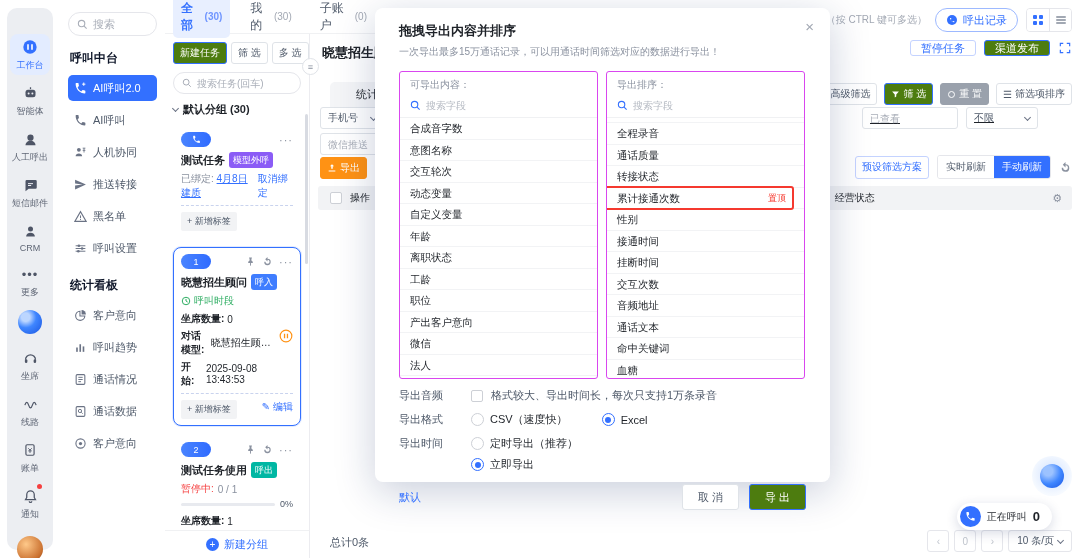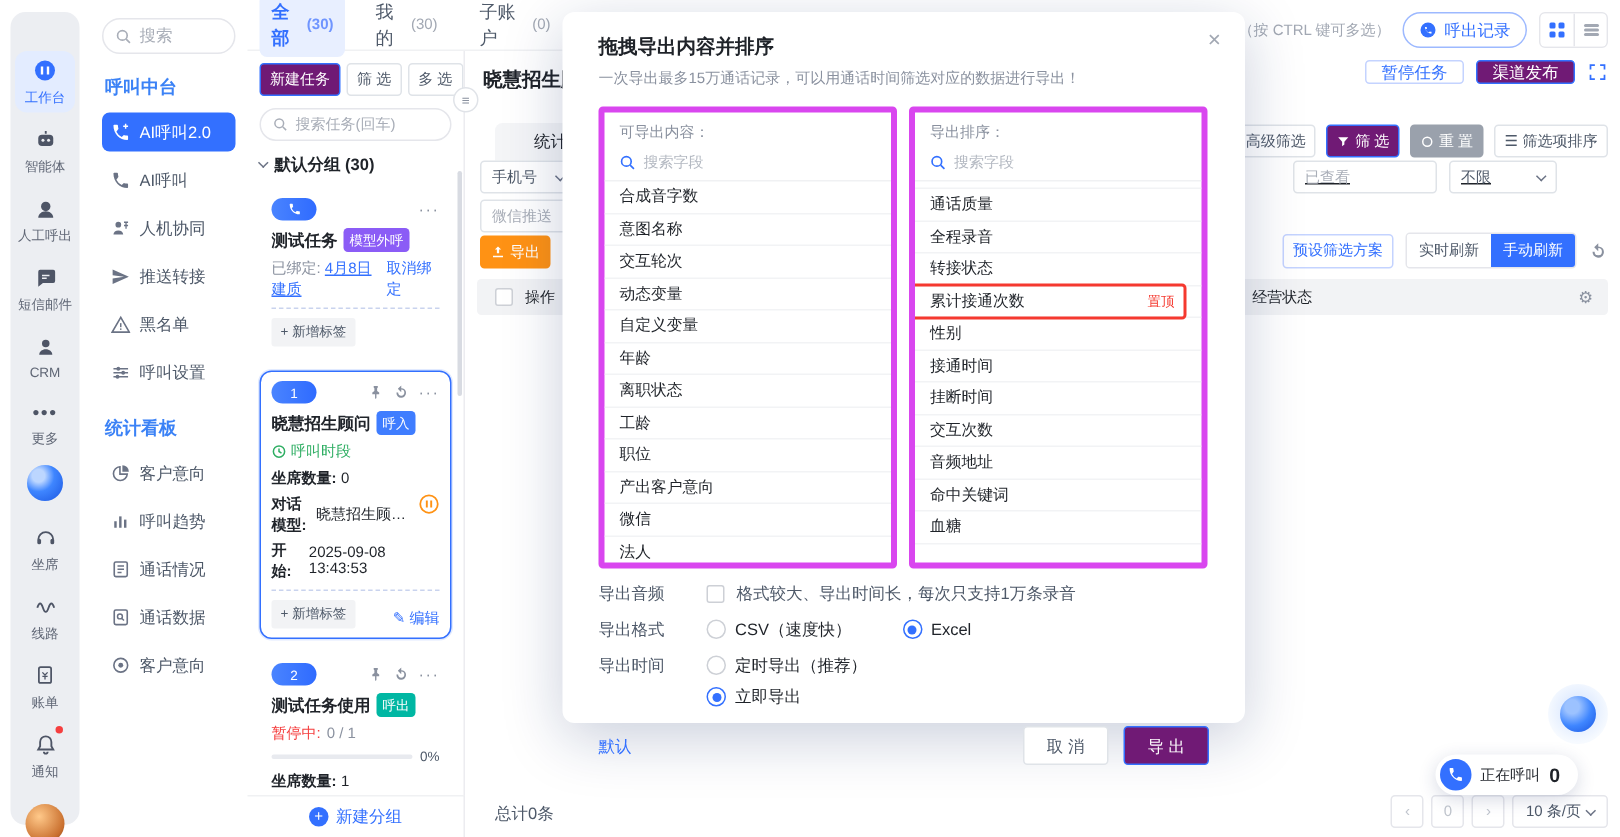--- a/index.html
+++ b/index.html
@@ -29,42 +29,42 @@
             background:radial-gradient(circle at 35% 32%, #ffc98a, #c96f2e 70%, #7a3c12); margin-top:4px; }
   .bell-wrap { position:relative; }
   .red-dot { position:absolute; right:-2px; top:-2px; width:5px; height:5px; border-radius:50%; background:#f53f3f; }
 
   
   .sidebar { position:absolute; left:60px; top:0; width:105px; bottom:0; background:#fff; padding:12px 8px; }
   .side-search { display:flex; align-items:center; gap:5px; border:1px solid #e5e6eb; border-radius:13px;
                  height:24px; padding:0 8px; color:#a9aeb8; margin-bottom:14px; }
   .side-search input { border:none; outline:none; width:54px; font-size:11px; background:transparent; }
   .side-search input::placeholder { color:#a9aeb8; }
-  .s-head { font-size:12px; font-weight:bold; color:#3b82f6; margin:8px 2px 8px; }
+  .s-head { font-size:12px; font-weight:bold; color:#0f172a; margin:8px 2px 8px; }
   .s-item { display:flex; align-items:center; gap:6px; height:26px; padding:0 6px; border-radius:5px;
             color:#4e5969; font-size:11px; margin-bottom:6px; cursor:pointer; }
   .s-item .s-ico { width:13px; height:13px; color:#6b7385; flex:none; }
   .s-item.active { background:#3370ff; color:#fff; }
   .s-item.active .s-ico { color:#fff; }
 
   
   .tabsbar { position:absolute; left:165px; top:0; width:210px; height:34px; display:flex; align-items:center;
              gap:12px; padding-left:8px; background:#fff; border-bottom:1px solid #f0f1f3; z-index:2;}
   .tab { display:flex; gap:3px; align-items:center; color:#4e5969; cursor:pointer; font-size:12px; padding:4px 8px; border-radius:5px;}
   .tab .cnt { color:#a2a8b3; font-size:10px; }
   .tab.active { background:#e8efff; color:#3370ff; font-weight:bold; }
   .tab.active .cnt { color:#6f95ff; }
 
   .taskpanel { position:absolute; left:165px; top:34px; bottom:0; width:145px; background:#fff;
                border-right:1px solid #ececf0; padding:8px 8px 30px; overflow:hidden; }
   .tp-toolbar { display:flex; gap:4px; margin-bottom:8px; }
   .btn { display:inline-flex; align-items:center; justify-content:center; gap:3px; border-radius:3px;
          font-size:10px; height:22px; padding:0 6px; cursor:pointer; border:1px solid #dfe3e8;
          background:#fff; color:#4e5969; white-space:nowrap; }
-  .btn.primary { background:#701a75; border-color:#3370ff; color:#fff; }
+  .btn.primary { background:#4d7c0f; border-color:#3370ff; color:#fff; }
   .tp-search { display:flex; align-items:center; gap:5px; border:1px solid #e5e6eb; border-radius:12px;
                height:22px; padding:0 8px; color:#a9aeb8; margin-bottom:8px; }
   .tp-search input { border:none; outline:none; width:92px; font-size:10px; background:transparent; }
   .tp-search input::placeholder { color:#a9aeb8; }
   .group-row { display:flex; align-items:center; gap:5px; font-size:11px; font-weight:bold; color:#1f2329; margin:2px 0 8px; cursor:pointer; }
   .caret-down { width:5px; height:5px; border-right:1.4px solid #6b7385; border-bottom:1.4px solid #6b7385;
                 transform:rotate(45deg); margin-top:-2px; }
 
   .card { border:1px solid transparent; border-radius:8px; padding:6px 7px; margin-bottom:9px; background:#fff; }
   .card.selected { border-color:#3370ff; box-shadow:0 0 0 1px rgba(51,112,255,.15); }
@@ -78,21 +78,21 @@
   .card-name { font-weight:bold; font-size:11px; color:#1f2329; max-width:92px; }
   .badge { color:#fff; font-size:9px; border-radius:3px; padding:1.5px 4px; white-space:nowrap; }
   .badge.in { background:#3f7dff; } .badge.out { background:#00b7a3; } .badge.model { background:#8b5cf6; }
   .kv { font-size:10px; margin-bottom:3px; display:flex; gap:3px; align-items:center; }
   .kv b { color:#1f2329; font-weight:bold; }
   .kv .val { color:#1f2329; }
   .link { color:#3370ff; cursor:pointer; }
   .bound-row { display:flex; justify-content:space-between; font-size:10px; color:#8a919f; margin-bottom:5px; }
   .bound-row a { color:#3370ff; text-decoration:underline; cursor:pointer; }
   .dash-div { border-top:1px dashed #c9d3ee; margin:5px 0 6px; }
-  .tag-row { display:flex; justify-content:space-between; align-items:flex-end; }
+  .tag-row { display:flex; justify-content:space-between; align-items:flex-start; }
   .tag-chip { background:#f2f3f5; color:#4e5969; font-size:9px; border-radius:2px; padding:3px 6px; cursor:pointer; }
   .edit-link { color:#3370ff; font-size:10px; cursor:pointer; }
   .sched { color:#2fae63; font-size:10px; display:flex; align-items:center; gap:3px; margin-bottom:4px; }
   .state-row { display:flex; align-items:center; gap:4px; font-size:10px; margin-bottom:3px; }
   .state-row .paused { color:#f53f3f; }
   .prog-row { display:flex; align-items:center; gap:5px; margin-bottom:5px; }
   .prog-track { flex:1; height:3px; background:#e8eaef; border-radius:2px; }
   .pct { font-size:9px; color:#4e5969; }
   .model-row { position:relative; padding-right:18px; }
   .circle-ic { position:absolute; right:0; top:0; width:14px; height:14px; }
@@ -168,21 +168,21 @@
   .bot-core { width:24px; height:24px; border-radius:50%;
         background:radial-gradient(circle at 34% 30%, #9cc2ff 0 20%, #3f86ff 55%, #1b55e0); }
 
   
   .modal { position:absolute; left:375px; top:8px; width:455px; height:474px; background:#fff; border-radius:8px;
            box-shadow:0 10px 40px rgba(15,35,95,.22); z-index:10; padding:14px 24px 14px; }
   .m-title { font-size:13px; font-weight:bold; }
   .m-close { position:absolute; right:16px; top:10px; font-size:15px; color:#a2a8b3; cursor:pointer; }
   .m-sub { font-size:10px; color:#8a919f; margin-top:5px; }
   .m-cols { display:flex; gap:8px; margin-top:12px; }
-  .m-col { width:199px; border:4px solid #d946ef; border-radius:3px; height:308px; overflow:hidden; }
+  .m-col { width:199px; border:1px solid #d946ef; border-radius:3px; height:308px; overflow:hidden; }
   .m-col-title { font-size:10px; color:#8a919f; padding:6px 10px 4px; }
   .m-search { display:flex; align-items:center; gap:5px; padding:4px 10px 6px; border-bottom:1px solid #f0f1f3; color:#3370ff;}
   .m-search input { border:none; outline:none; font-size:10px; width:140px; background:transparent; }
   .m-search input::placeholder { color:#b4b9c2; }
   .m-item { height:21.5px; line-height:21.5px; padding:0 10px; font-size:10.5px; color:#1f2329;
             border-bottom:1px solid #f2f3f5; cursor:grab; white-space:nowrap; }
   .m-sliver { height:5px; border-bottom:1px solid #f2f3f5; overflow:hidden; }
   .pinned-wrap { position:relative; }
   .pinned-box { position:absolute; left:-6px; right:10px; top:-2px; bottom:-1px; border:2px solid #f5392f;
                 border-radius:3px; pointer-events:none; z-index:2;}
@@ -768,36 +768,37 @@
       <div class="m-search">
         <svg width="11" height="11" viewBox="0 0 24 24">
             <circle cx="10" cy="10" r="7" fill="none" stroke="currentColor" stroke-width="2.4"></circle>
             <path d="M15.5 15.5L21 21" stroke="currentColor" stroke-width="2.4"></path>
           </svg>
         <input placeholder="搜索字段" style="">
       </div>
       <div class="m-sliver"></div>
       <div>
 
-      <div class="m-item">通话质量</div>
-          <div class="m-item">全程录音</div>
+      <div class="m-item">全程录音</div>
+          <div class="m-item">通话质量</div>
           <div class="m-item">转接状态</div>
         </div>
       <div class="pinned-wrap">
         <div class="m-item">累计接通次数</div>
         <span class="pin-tag">置顶</span>
         <div class="pinned-box"></div>
       </div>
       <div>
 
       <div class="m-item">性别</div>
           <div class="m-item">接通时间</div>
           <div class="m-item">挂断时间</div>
           <div class="m-item">交互次数</div>
           <div class="m-item">音频地址</div>
+          <div class="m-item">通话文本</div>
           <div class="m-item">命中关键词</div>
           <div class="m-item">血糖</div>
         </div>
     </div>
   </div>
 
   <div class="opt-row">
     <span class="opt-label">导出音频</span>
     <span class="cb" style="margin-right:8px;"></span>
     <span class="hint">格式较大、导出时间长，每次只支持1万条录音</span>

